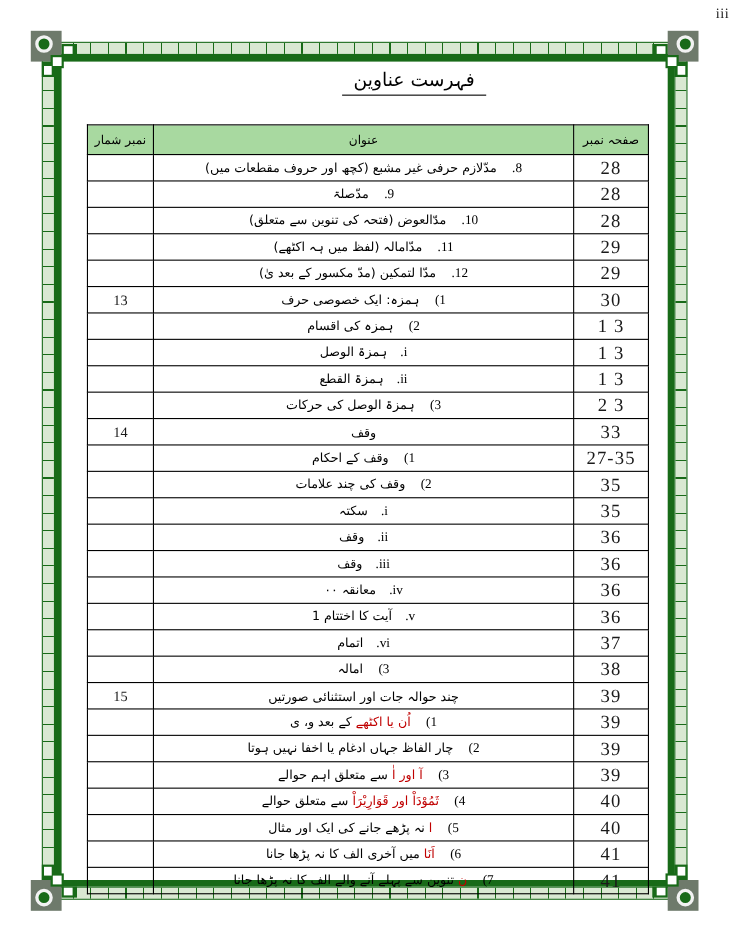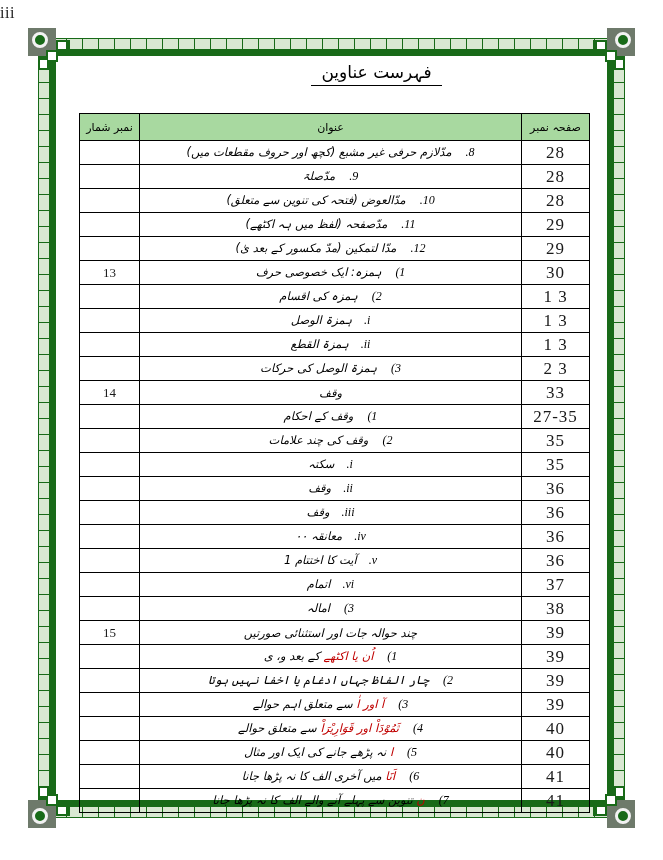--- a/index.html
+++ b/index.html
@@ -14,22 +14,22 @@
     font-family: "Liberation Serif", "DejaVu Serif", serif;
     overflow: hidden;
   }
 
   
   #folio {
     position: absolute;
     top: 4px;
     left: 0;
     width: 663px;
-    text-align: left;
-    font-size: 16px;
+    text-align: right;
+    font-size: 13px;
     font-family: "Liberation Serif", serif;
     color: #1a1a1a;
     letter-spacing: 0.5px;
   }
 
   
   #page-border {
     position: absolute;
     left: 22px;
     top: 22px;
@@ -180,21 +180,20 @@
     margin-top: 42px;
   }
   .cell-title {
     text-align: center;
     font-size: 11.5px;
     font-family: "DejaVu Sans", sans-serif;
     color: #000000;
     direction: rtl;
     white-space: nowrap;
     padding: 0 6px;
-    font-style: italic;
   }
   .cell-title .marker {
     font-family: "Liberation Serif", serif;
     font-size: 12px;
     direction: ltr;
     display: inline-block;
     margin-left: 22px;
     unicode-bidi: isolate;
   }
   .cell-title.lvl-num .marker { margin-left: 14px; }
@@ -291,21 +290,21 @@
         <td class="cell-title lvl-num"><span class="marker">.9</span><span>مدّصلۃ</span></td>
         <td class="cell-serial"></td>
       </tr>
       <tr>
         <td class="cell-page">28</td>
         <td class="cell-title lvl-num"><span class="marker">.10</span><span>مدّالعوض (فتحہ کی تنوین سے متعلق)</span></td>
         <td class="cell-serial"></td>
       </tr>
       <tr>
         <td class="cell-page">29</td>
-        <td class="cell-title lvl-num"><span class="marker">.11</span><span>مدّصفحہ (لفظ میں ہہ اکٹھے)</span></td>
+        <td class="cell-title lvl-num"><span class="marker">.11</span><span>مدّامالہ (لفظ میں ہہ اکٹھے)</span></td>
         <td class="cell-serial"></td>
       </tr>
       <tr>
         <td class="cell-page">29</td>
         <td class="cell-title lvl-num"><span class="marker">.12</span><span>مدّا لتمکین (مدّ مکسور کے بعد یٰ)</span></td>
         <td class="cell-serial"></td>
       </tr>
       <tr>
         <td class="cell-page">30</td>
         <td class="cell-title lvl-num"><span class="marker">(1</span><span>ہمزہ: ایک خصوصی حرف</span></td>

